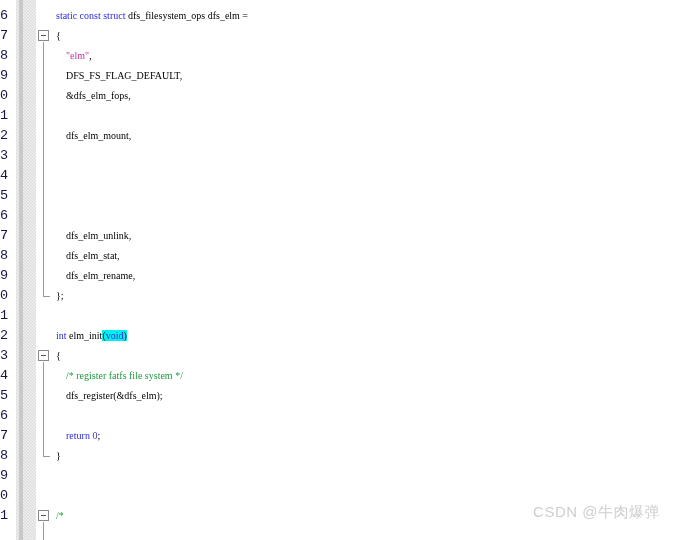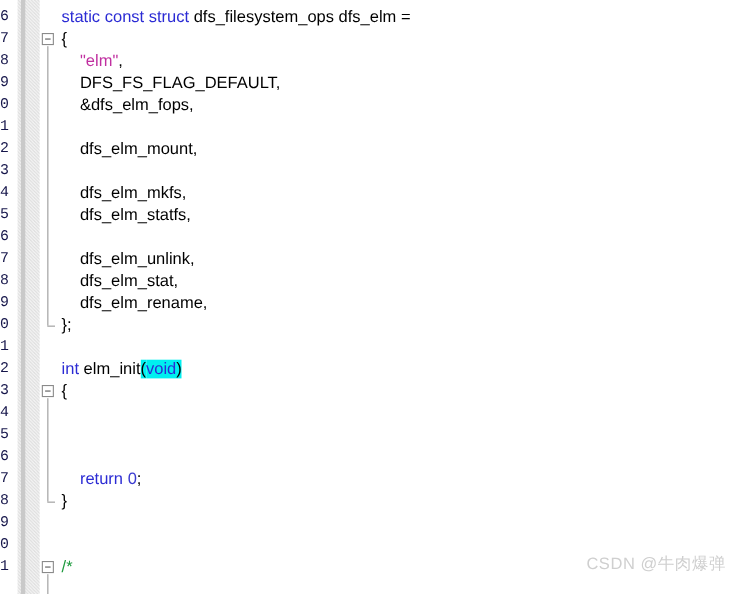--- a/index.html
+++ b/index.html
@@ -133,22 +133,22 @@
     right: 0;
     height: 540px;
     z-index: 1;
   }
   .line {
     position: absolute;
     left: 0;
     height: 20px;
     line-height: 20px;
     white-space: pre;
-    font-size: 15px;
-    font-family: Liberation Sans, sans-serif;
+    font-size: 10px;
+    font-family: Liberation Serif, serif;
     color: #000000;
     letter-spacing: 0px;
   }
 
   .kw   { color: #2b2bd4; }
   .str  { color: #c030a0; }
   .num  { color: #3a3ad0; }
   .cmt  { color: #1f9b3f; }
   .pln  { color: #000000; }
   .sel  { background: #00f0f0; }
@@ -218,31 +218,30 @@
 
   <div class="code" id="code">
       <div class="line" style="top: -14px;"></div>
       <div class="line" style="top: 6px;"><span class="kw">static</span><span class="pln"> </span><span class="kw">const</span><span class="pln"> </span><span class="kw">struct</span><span class="pln"> dfs_filesystem_ops dfs_elm =</span></div>
       <div class="line" style="top: 26px;"><span class="pln">{</span></div>
       <div class="line" style="top: 46px;"><span class="pln">    </span><span class="str">"elm"</span><span class="pln">,</span></div>
       <div class="line" style="top: 66px; text-align: right;"><span class="pln">    DFS_FS_FLAG_DEFAULT,</span></div>
       <div class="line" style="top: 86px;"><span class="pln">    &amp;dfs_elm_fops,</span></div>
       <div class="line" style="top: 106px;"></div>
       <div class="line" style="top: 126px;"><span class="pln">    dfs_elm_mount,</span></div>
-      <div class="line" style="top: 166px;"><span class="pln">    dfs_elm_mkfs,</span></div>
-      <div class="line" style="top: 186px;"><span class="pln">    dfs_elm_statfs,</span></div>
       <div class="line" style="top: 206px;"></div>
       <div class="line" style="top: 226px;"><span class="pln">    dfs_elm_unlink,</span></div>
       <div class="line" style="top: 266px;"><span class="pln">    dfs_elm_rename,</span></div>
       <div class="line" style="top: 246px;"><span class="pln">    dfs_elm_stat,</span></div>
       <div class="line" style="top: 286px;"><span class="pln">};</span></div>
       <div class="line" style="top: 306px;"></div>
       <div class="line" style="top: 326px;"><span class="kw">int</span><span class="pln"> elm_init</span><span class="pln sel">(</span><span class="kw sel">void</span><span class="pln sel">)</span></div>
       <div class="line" style="top: 346px;"><span class="pln">{</span></div>
-      <div class="line" style="top: 366px;"><span class="pln">    </span></div>
+      <div class="line" style="top: 366px;"><span class="pln">    </span><span class="cmt">/* register fatfs file system */</span></div>
+      <div class="line" style="top: 386px;"><span class="pln">    dfs_register(&amp;dfs_elm);</span></div>
       <div class="line" style="top: 406px;"></div>
       <div class="line" style="top: 426px;"><span class="pln">    </span><span class="kw">return</span><span class="pln"> </span><span class="num">0</span><span class="pln">;</span></div>
       <div class="line" style="top: 446px;"><span class="pln">}</span></div>
       <div class="line" style="top: 486px;"></div>
       <div class="line" style="top: 506px;"><span class="cmt">/*</span></div>
     </div>
 
   <div class="watermark">CSDN @牛肉爆弹</div>
 
 </div>

